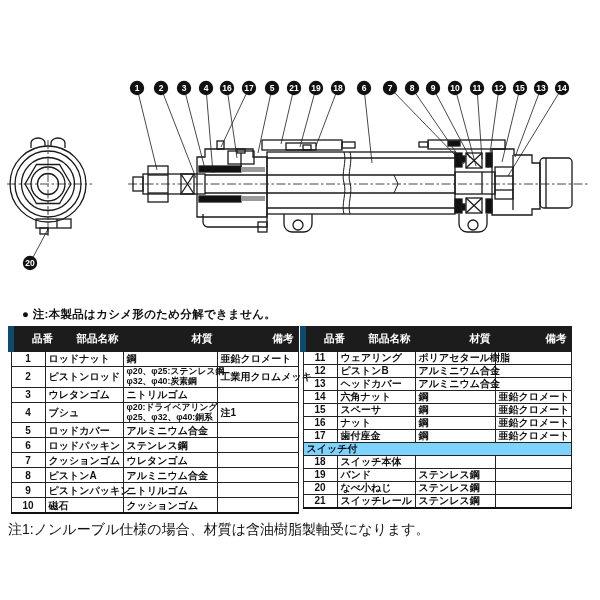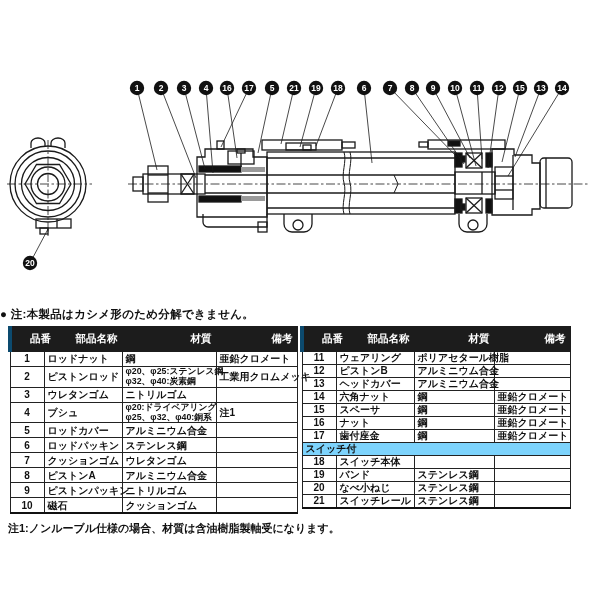--- a/index.html
+++ b/index.html
@@ -2,41 +2,41 @@
 <html><head>
 <meta charset="utf-8">
 <style>
   * { margin:0; padding:0; box-sizing:border-box; }
   html,body { width:600px; height:600px; background:#ffffff;
               font-family:"Liberation Sans","DejaVu Sans",sans-serif; }
   .page { position:relative; width:600px; height:600px; background:#fff; overflow:hidden; }
 
   svg.drawing { position:absolute; left:0; top:0; }
 
-  .note { position:absolute; left:0; top:307px; font-size:11.5px; font-weight:bold;
+  .note { position:absolute; left:22px; top:307px; font-size:11.5px; font-weight:bold;
           color:#111; letter-spacing:0.3px; white-space:nowrap; }
 
   table.parts { position:absolute; border-collapse:collapse; table-layout:fixed;
                 font-weight:bold; color:#111; border-bottom:2px solid #111; }
   #left-table  { left:8px;   top:326px; width:287px; }
   #right-table { left:300px; top:326px; width:268px; }
 
   table.parts th { background:#1c1c1c; color:#fff; text-align:right; font-size:10.5px;
                    height:16px; padding:5px 4px; border:1px solid #1c1c1c;
                    border-left:1px solid #8a8a8a; white-space:nowrap; }
-  table.parts th:first-child { border-left:4px solid #0c4a6e; text-align:center; padding:1px 18px; }
+  table.parts th:first-child { border-left:6px solid #0c4a6e; text-align:center; padding:1px 18px; }
 
   table.parts td { border:1px solid #222; padding:0 3px; font-size:10px; line-height:1.12;
                    height:15px; vertical-align:middle; white-space:nowrap; }
   #right-table td { height:13px; }
   table.parts td.no { text-align:center; padding:0 1px; }
   table.parts td.multi { font-size:8.8px; }
   table.parts tr.section td { background:#7dd3fc; border:1px solid #222; font-size:10px; }
 
-  .footnote { position:absolute; left:8px; top:521px; font-size:11px; font-weight:bold;
+  .footnote { position:absolute; left:8px; top:521px; font-size:14px; font-weight:normal;
               color:#111; white-space:nowrap; }
 </style>
 </head>
 <body>
 
 <div class="page">
 
   <svg class="drawing" width="600" height="300" viewBox="0 0 600 300">
 
     <g stroke="#1a1a1a" stroke-width="0.8" stroke-dasharray="9 2.5 2.5 2.5">

